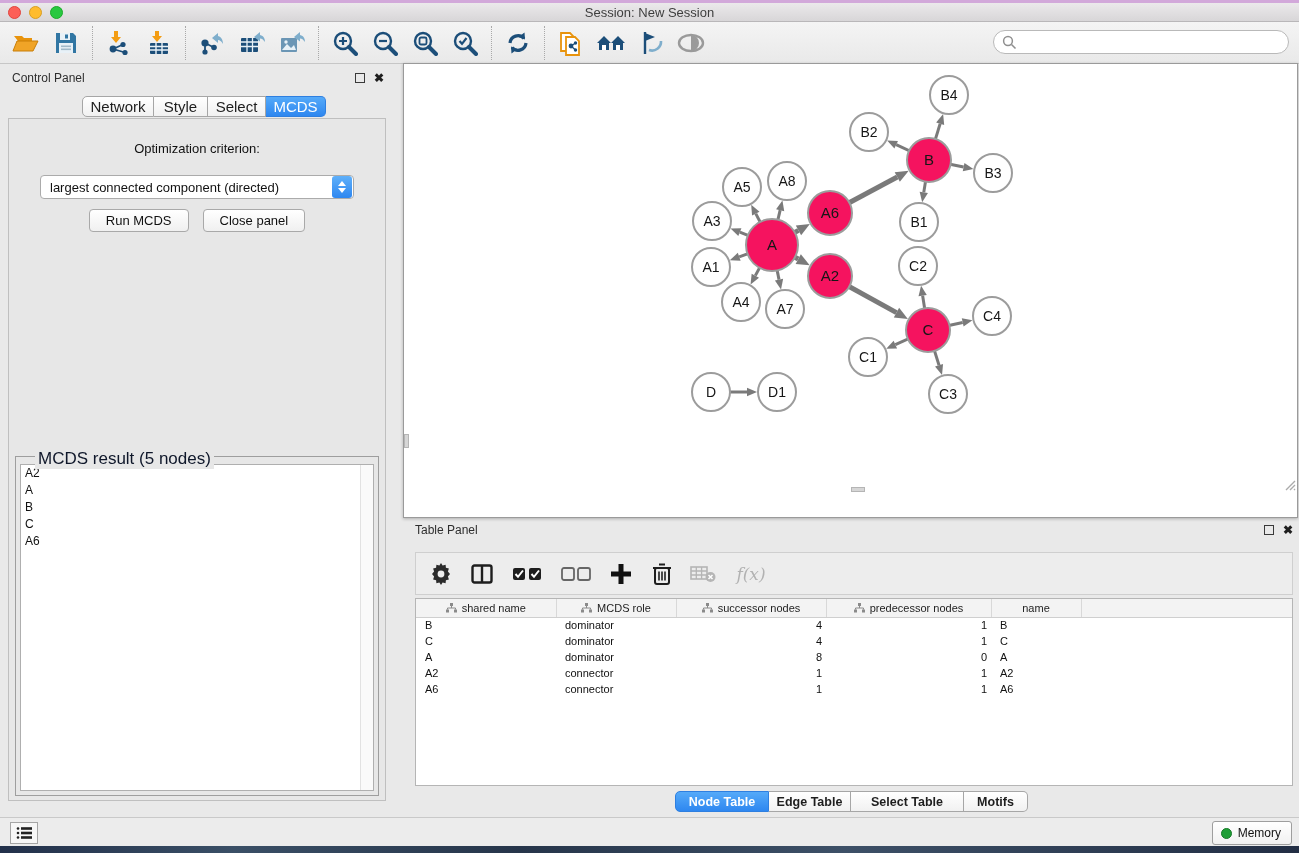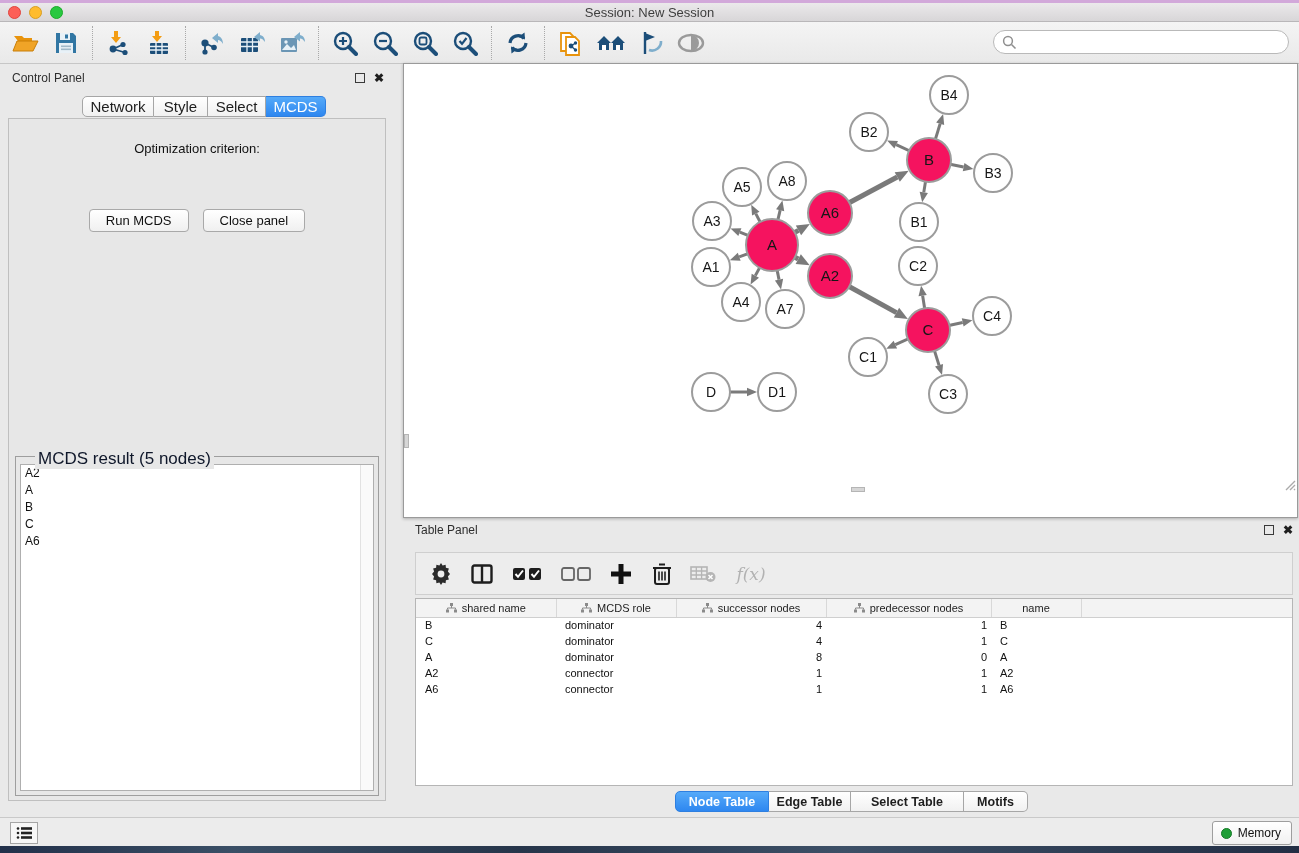--- a/index.html
+++ b/index.html
@@ -285,20 +285,27 @@
       </span>
     </div>
     <div class="seg-tabs cp-tabs">
       <div class="seg" style="width:72px">Network</div>
       <div class="seg" style="width:54px">Style</div>
       <div class="seg" style="width:58px">Select</div>
       <div class="seg active" style="width:60px">MCDS</div>
     </div>
     <div class="cp-content">
       <div class="opt-label">Optimization criterion:</div>
+      <div class="dropdown">
+        <span class="dval">largest connected component (directed)</span>
+        <span class="stepper">
+          <span class="tri-up"></span>
+            <span class="tri-dn"></span>
+        </span>
+      </div>
       <div class="cp-buttons">
         <div class="btn">Run MCDS</div>
         <div class="btn">Close panel</div>
       </div>
       <div class="fieldset">
         <span class="legend">MCDS result (5 nodes)</span>
         <span class="fs-border"></span>
         <div class="result-list">
           <div class="item">A2</div>
           <div class="item">A</div>

